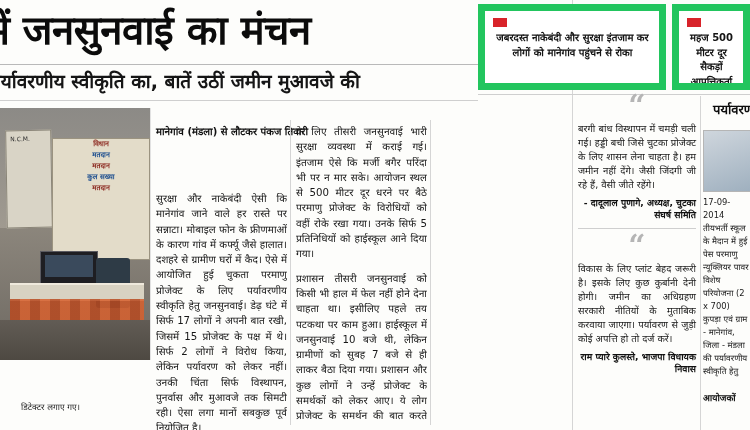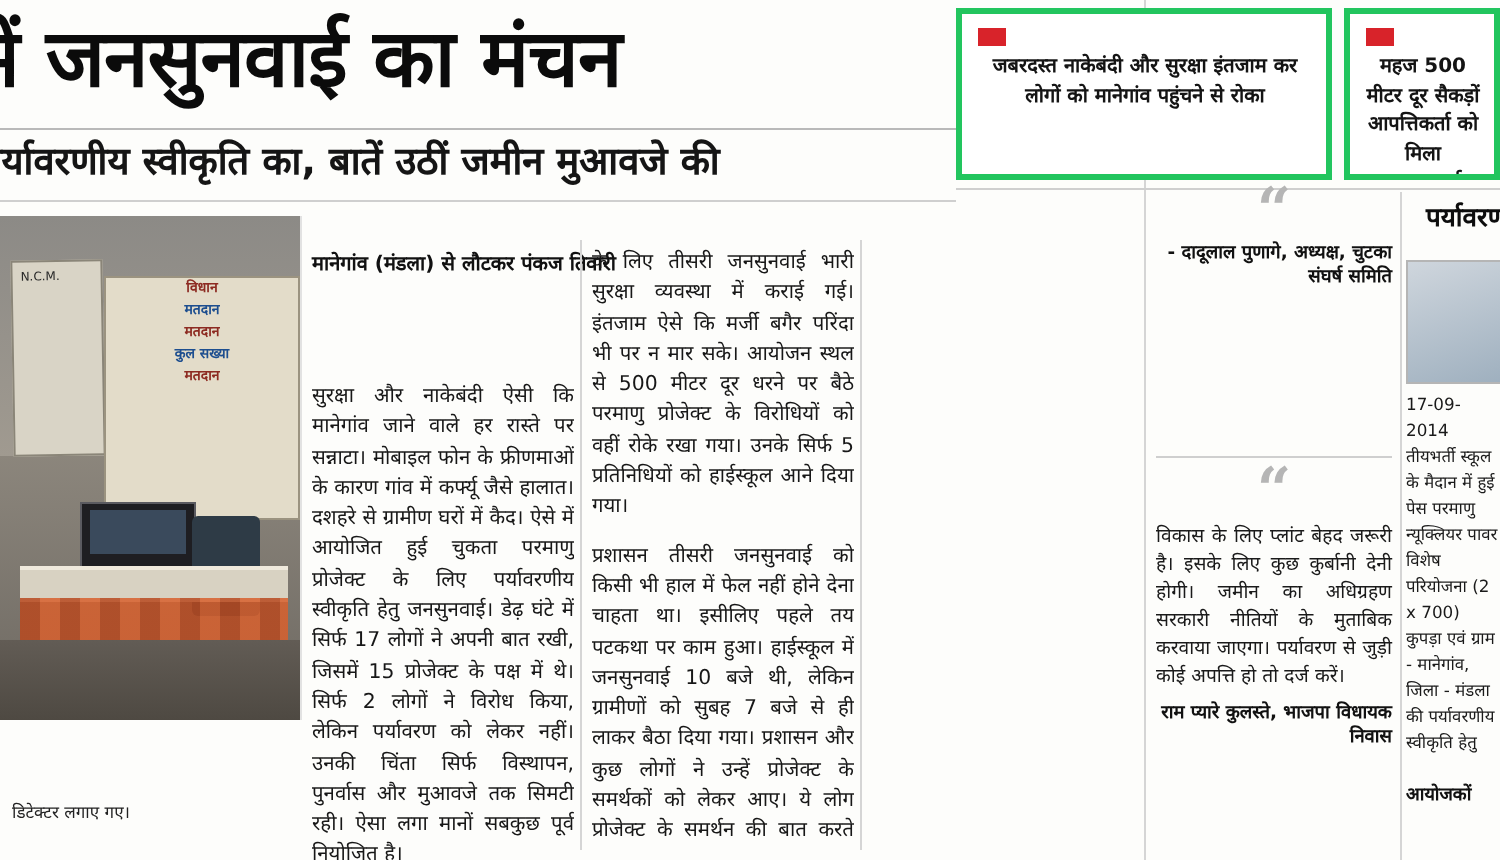--- a/index.html
+++ b/index.html
@@ -172,21 +172,21 @@
     background: linear-gradient(180deg,#625c55,#4e4942);
   }
   .photo-caption {
     position: absolute;
     left: 0;
     top: 400px;
     width: 150px;
     font-size: 8.5px;
     line-height: 11px;
     color: #222;
-    padding: 2px 3px 0 6px;
+    padding: 2px 3px 0 21px;
     box-sizing: border-box;
     font-family: "DejaVu Sans", sans-serif;
   }
 
   
   .byline {
     position: absolute;
     left: 156px;
     top: 124px;
     font-size: 10px;
@@ -212,21 +212,21 @@
     background: #d5d5d5;
   }
   .vrule-a { left: 290px; top: 120px; height: 305px; }
   .vrule-b { left: 430px; top: 120px; height: 305px; }
   .vrule-c { left: 572px; top: 0px; height: 430px; }
 
   
   .side-box {
     position: absolute;
     background: #fff;
-    border: 3px solid #22c55e;
+    border: 7px solid #22c55e;
     box-sizing: border-box;
     padding-left: 44px;
   }
   .side-box .bar {
     position: absolute;
     left: 8px;
     top: 7px;
     width: 14px;
     height: 9px;
     background: #d8232a;
@@ -391,20 +391,21 @@
     <div class="side-text">जबरदस्त नाकेबंदी और सुरक्षा इंतजाम कर लोगों को मानेगांव पहुंचने से रोका</div>
   </div>
   <div class="side-box box-news-2">
     <div class="bar"></div>
     <div class="side-text">महज 500 मीटर दूर सैकड़ों आपत्तिकर्ता को मिला जनसुनवाई</div>
   </div>
   <div class="hrule hrule-top"></div>
 
   <div class="quote-block quote-1">
     <div class="quote-mark">“</div>
+    <div class="quote-text">बरगी बांध विस्थापन में चमड़ी चली गई। हड्डी बची जिसे चुटका प्रोजेक्ट के लिए शासन लेना चाहता है। हम जमीन नहीं देंगे। जैसी जिंदगी जी रहे हैं, वैसी जीते रहेंगे।</div>
     <div class="quote-author">- दादूलाल पुणागे, अध्यक्ष, चुटका संघर्ष समिति</div>
   </div>
   <div class="hrule hrule-side"></div>
 
   <div class="quote-block quote-2">
     <div class="quote-mark">“</div>
     <div class="quote-text">विकास के लिए प्लांट बेहद जरूरी है। इसके लिए कुछ कुर्बानी देनी होगी। जमीन का अधिग्रहण सरकारी नीतियों के मुताबिक करवाया जाएगा। पर्यावरण से जुड़ी कोई अपत्ति हो तो दर्ज करें।</div>
     <div class="quote-author">राम प्यारे कुलस्ते, भाजपा विधायक निवास</div>
   </div>
 

